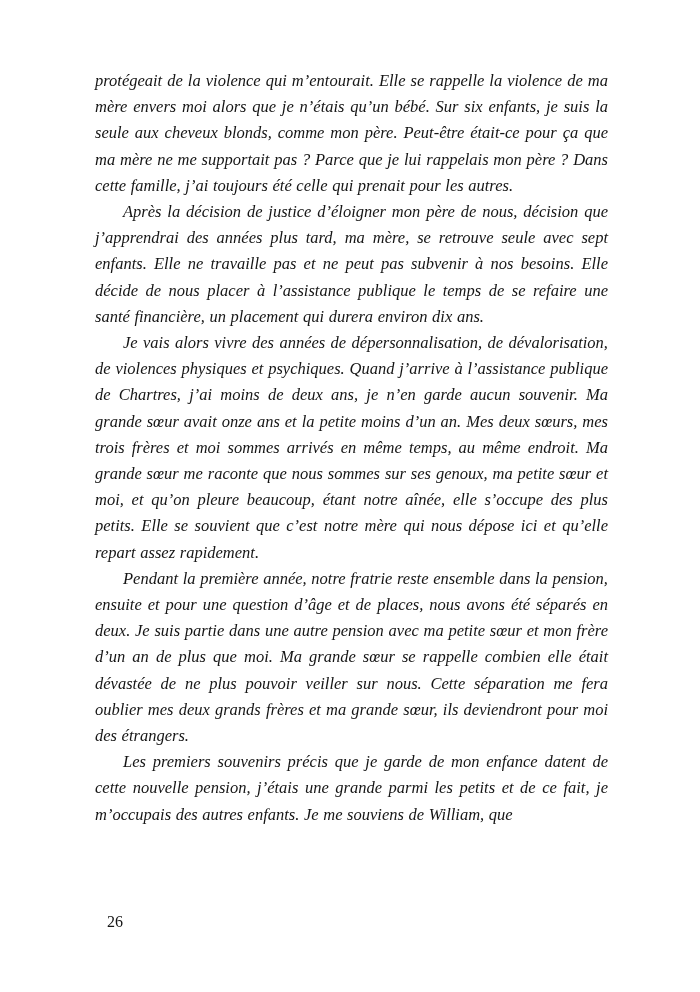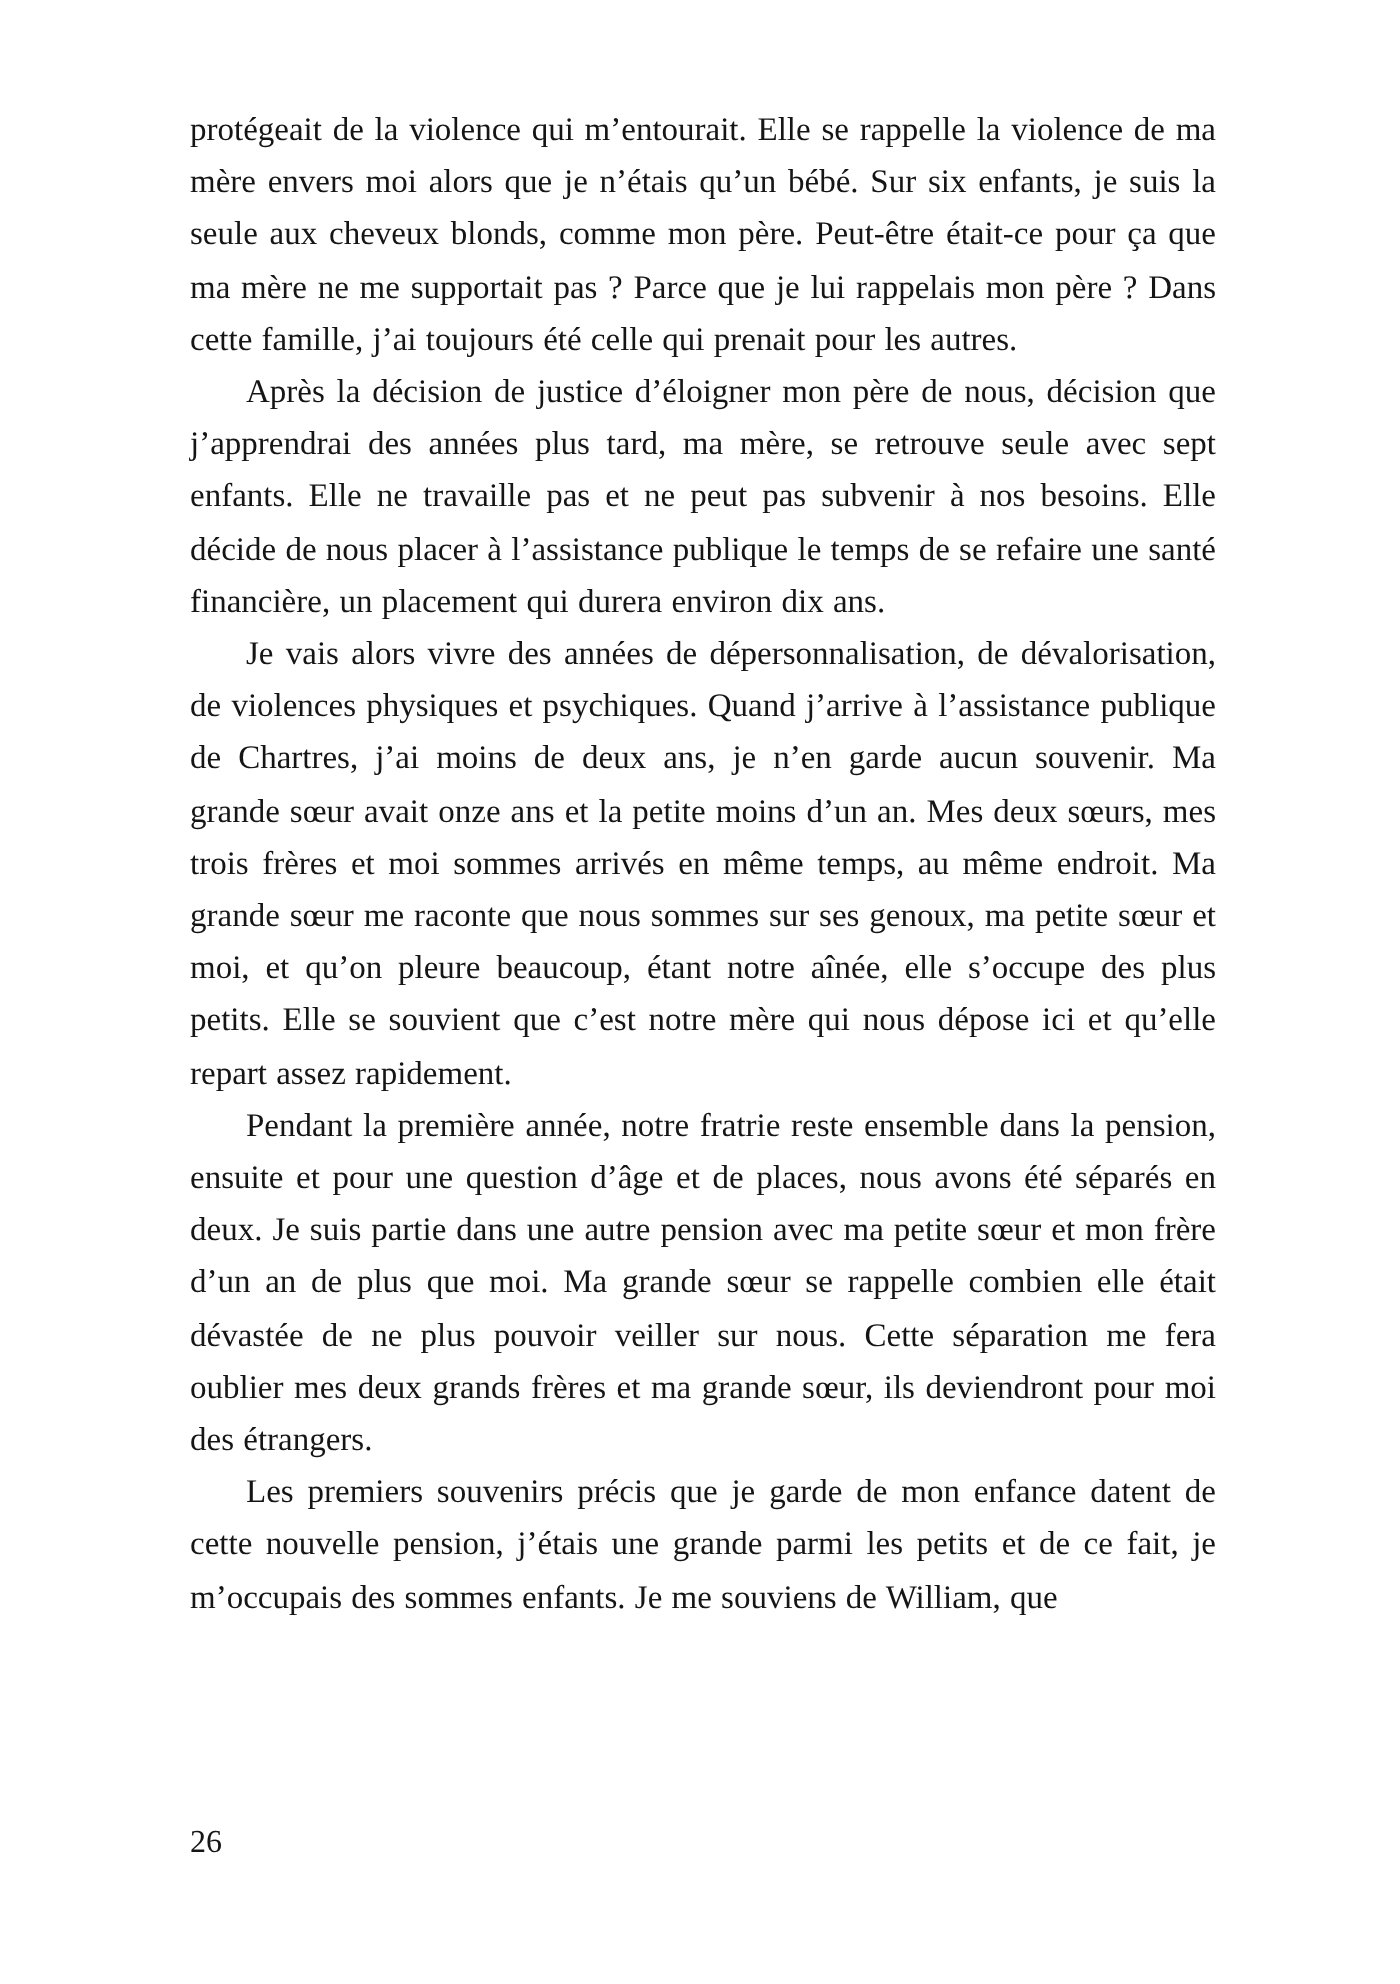--- a/index.html
+++ b/index.html
@@ -11,50 +11,51 @@
     height: 992px;
     background: #ffffff;
     position: relative;
     overflow: hidden;
     font-family: "Liberation Serif", "DejaVu Serif", serif;
     color: #151515;
   }
   .book-page {
     position: absolute;
     left: 95px;
-    top: 52px;
+    top: 68px;
     width: 513px;
+    font-style: italic;
   }
   .body-text p {
     margin: 0;
     font-size: 16.5px;
     line-height: 26.2px;
     text-align: justify;
     word-spacing: 0.5px;
   }
   .body-text p.indent {
     text-indent: 28px;
   }
   .body-text p.gap {
   }
   .page-number {
     position: absolute;
-    left: 95px;
+    left: 107px;
     top: 912px;
     font-size: 16px;
     line-height: 20px;
     color: #151515;
   }
 </style>
 </head>
 <body>
 
 <div class="book-page">
   <div class="body-text">
     <p>protégeait de la violence qui m’entourait. Elle se rappelle la violence de ma mère envers moi alors que je n’étais qu’un bébé. Sur six enfants, je suis la seule aux cheveux blonds, comme mon père. Peut-être était-ce pour ça que ma mère ne me supportait pas ? Parce que je lui rappelais mon père ? Dans cette famille, j’ai toujours été celle qui prenait pour les autres.</p>
     <p class="indent">Après la décision de justice d’éloigner mon père de nous, décision que j’apprendrai des années plus tard, ma mère, se retrouve seule avec sept enfants. Elle ne travaille pas et ne peut pas subvenir à nos besoins. Elle décide de nous placer à l’assistance publique le temps de se refaire une santé financière, un placement qui durera environ dix ans.</p>
     <p class="indent gap">Je vais alors vivre des années de dépersonnalisation, de dévalorisation, de violences physiques et psychiques. Quand j’arrive à l’assistance publique de Chartres, j’ai moins de deux ans, je n’en garde aucun souvenir. Ma grande sœur avait onze ans et la petite moins d’un an. Mes deux sœurs, mes trois frères et moi sommes arrivés en même temps, au même endroit. Ma grande sœur me raconte que nous sommes sur ses genoux, ma petite sœur et moi, et qu’on pleure beaucoup, étant notre aînée, elle s’occupe des plus petits. Elle se souvient que c’est notre mère qui nous dépose ici et qu’elle repart assez rapidement.</p>
     <p class="indent gap">Pendant la première année, notre fratrie reste ensemble dans la pension, ensuite et pour une question d’âge et de places, nous avons été séparés en deux. Je suis partie dans une autre pension avec ma petite sœur et mon frère d’un an de plus que moi. Ma grande sœur se rappelle combien elle était dévastée de ne plus pouvoir veiller sur nous. Cette séparation me fera oublier mes deux grands frères et ma grande sœur, ils deviendront pour moi des étrangers.</p>
-    <p class="indent gap">Les premiers souvenirs précis que je garde de mon enfance datent de cette nouvelle pension, j’étais une grande parmi les petits et de ce fait, je m’occupais des sommes enfants. Je me souviens de William, que</p>
+    <p class="indent gap">Les premiers souvenirs précis que je garde de mon enfance datent de cette nouvelle pension, j’étais une grande parmi les petits et de ce fait, je m’occupais des autres enfants. Je me souviens de William, que</p>
   </div>
 </div>
 
 <div class="page-number">26</div>
 
 </body></html>

